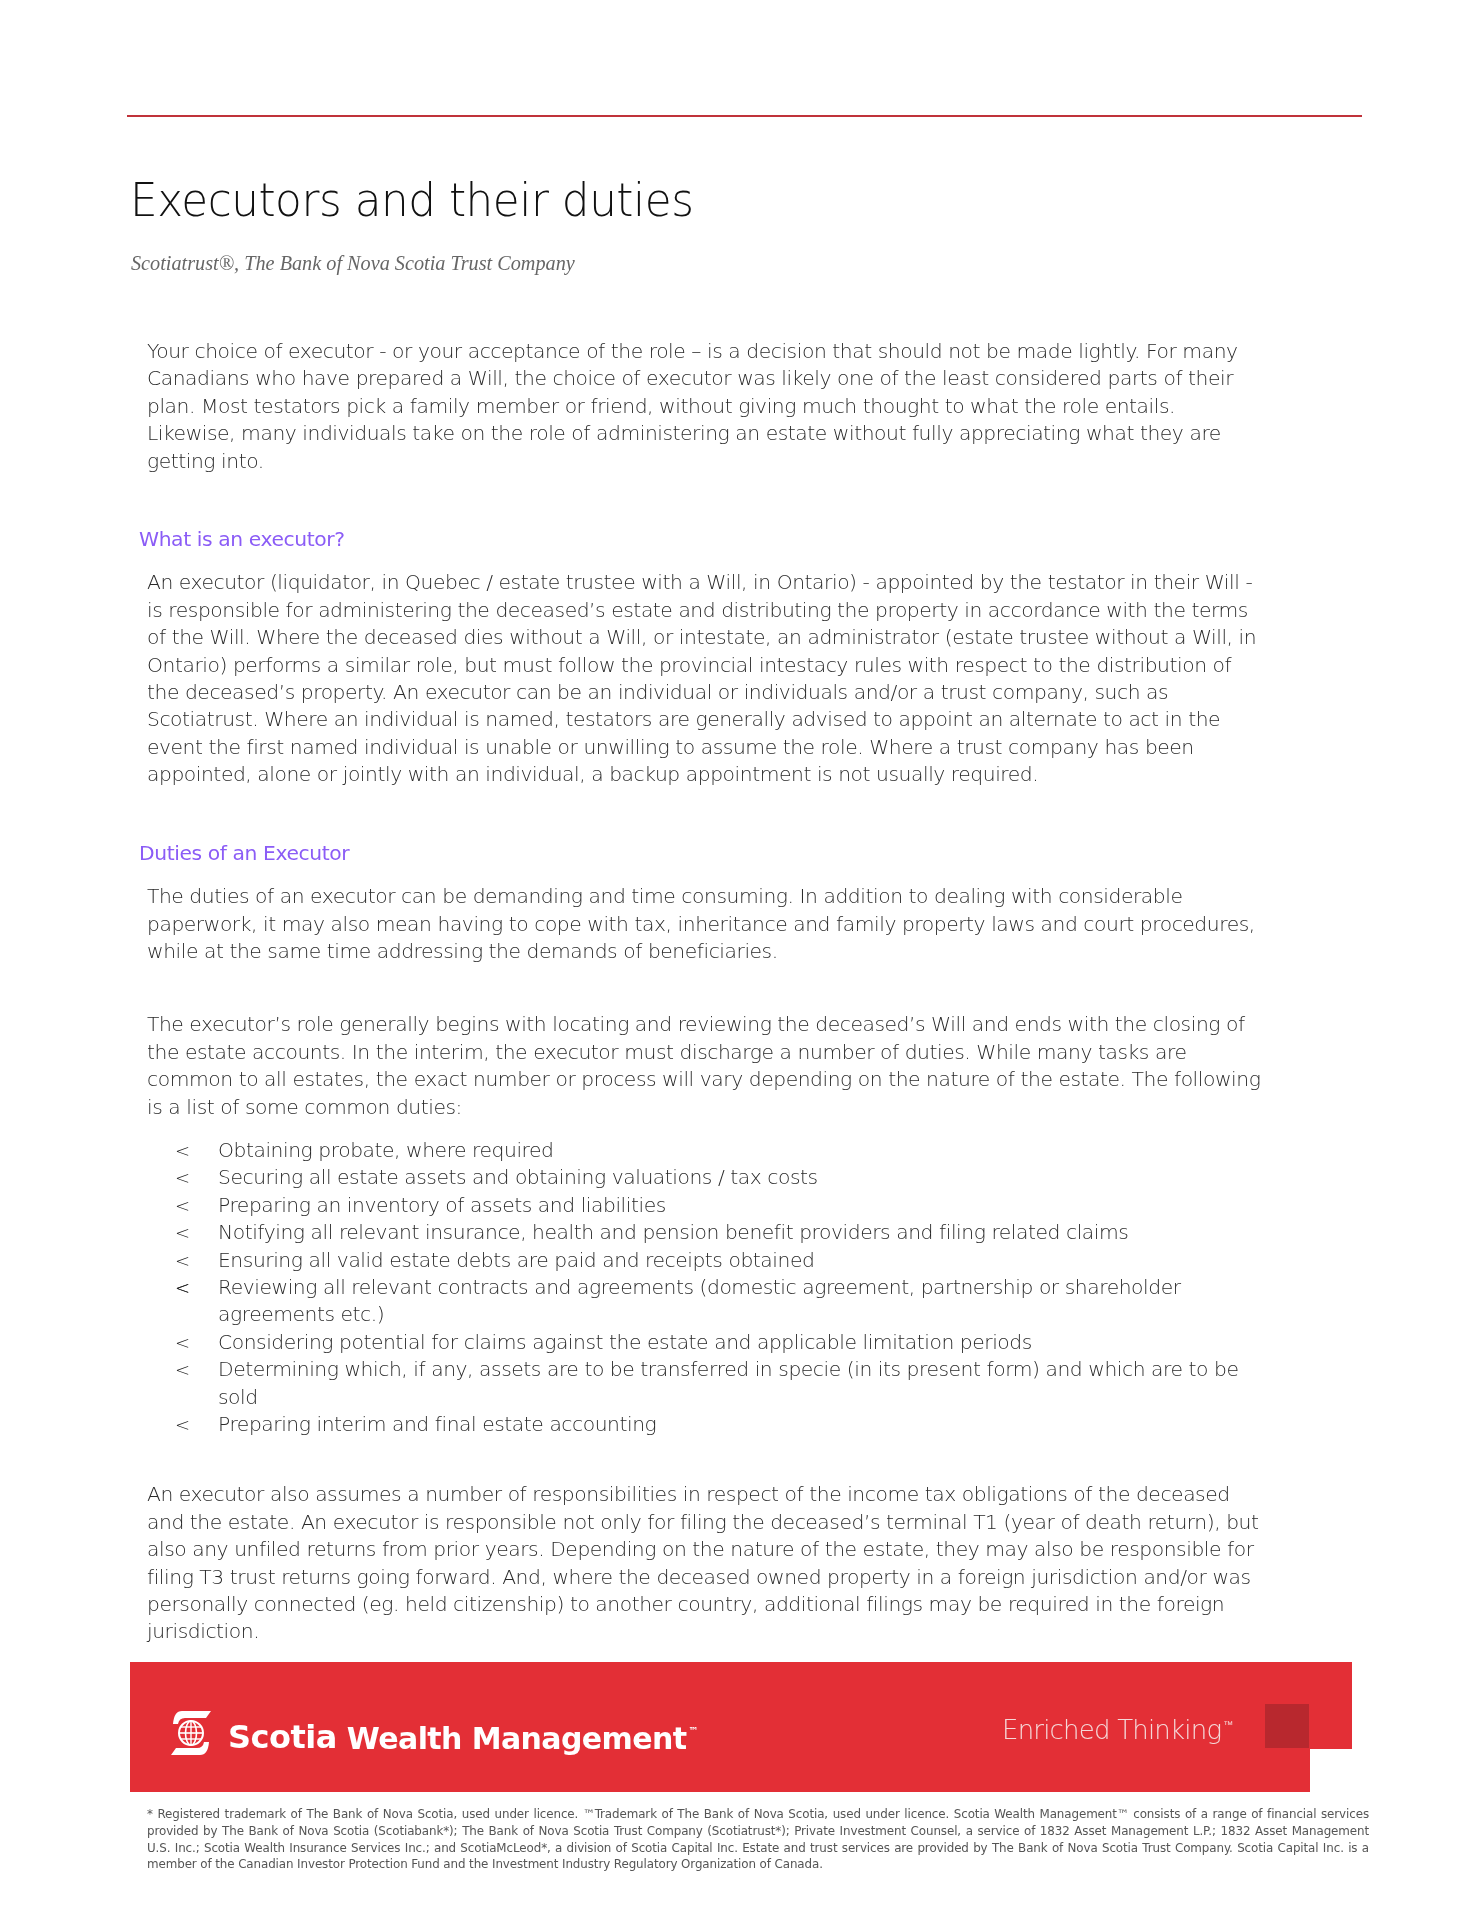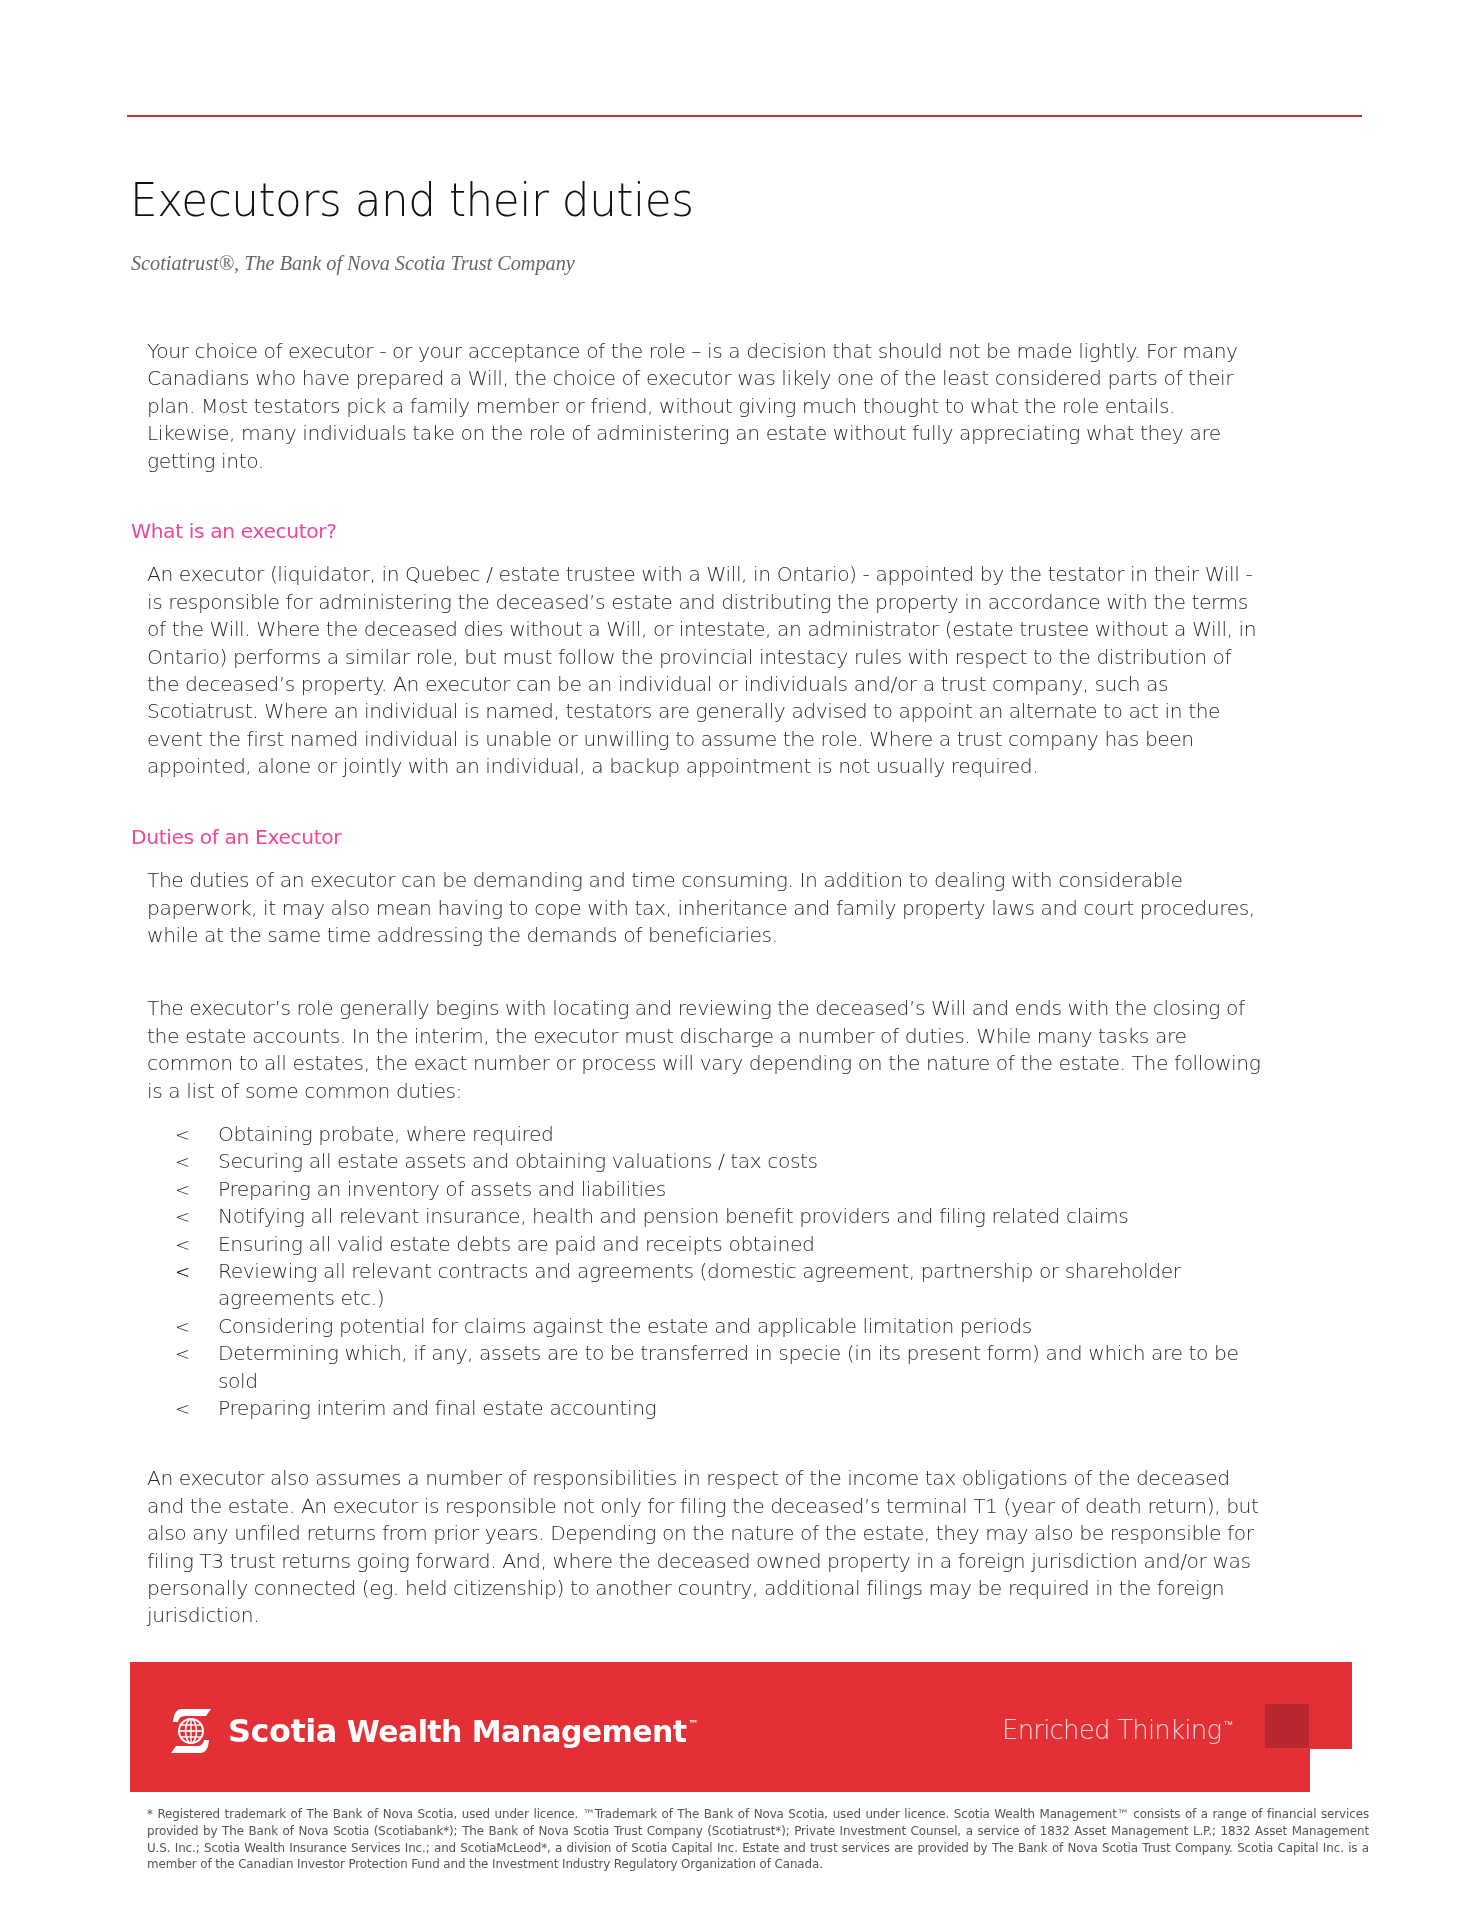--- a/index.html
+++ b/index.html
@@ -26,42 +26,42 @@
       position: absolute; left: 131px; top: 322px; width: 1150px;
       font-family: "DejaVu Sans", sans-serif; font-weight: 300;
       font-size: 20.3px; line-height: 27.4px; color: #2a2a2a;
       letter-spacing: -0.45px;
     }
     .content p { margin: 16px; }
     .gap-lg { height: 27px; }
     .gap-sm { height: 14px; }
     .heading {
       font-family: "DejaVu Sans", sans-serif; font-weight: 400;
-      font-size: 20.3px; color: #ec4899; margin: 0; letter-spacing: -0.4px;
+      font-size: 20.3px; color: #8b5cf6; margin: 8px; letter-spacing: -0.4px;
     }
     .duties-list { list-style: none; margin: 14px 0 0 0; padding: 0; }
     .duties-list li { position: relative; padding-left: 87px; }
     .duties-list .bullet {
       position: absolute; left: 44px; top: 0; font-size: 18px; color: #222;
     }
     .banner {
       position: absolute; left: 130px; top: 1662px; width: 1222px; height: 130px;
       background: #e32f36;
     }
     .banner-notch {
       position: absolute; left: 1310px; top: 1749px; width: 42px; height: 43px;
       background: #ffffff;
     }
     .banner-square {
       position: absolute; left: 1265px; top: 1704px; width: 44px; height: 44px;
       background: #b8282e;
     }
     .logo-wrap {
       position: absolute; left: 170px; top: 1706px; height: 50px;
-      display: flex; align-items: center; color: #fff;
+      display: flex; align-items: flex-end; color: #fff;
     }
     .logo-icon { width: 42px; height: 46px; margin-right: 16px; }
     .brand-bold {
       font-family: "DejaVu Sans", sans-serif; font-weight: 700; font-size: 32px;
       letter-spacing: -0.5px; margin-right: 10px;
     }
     .brand-light {
       font-family: "DejaVu Sans", sans-serif; font-weight: 700; font-size: 30px;
       letter-spacing: -0.6px;
     }

